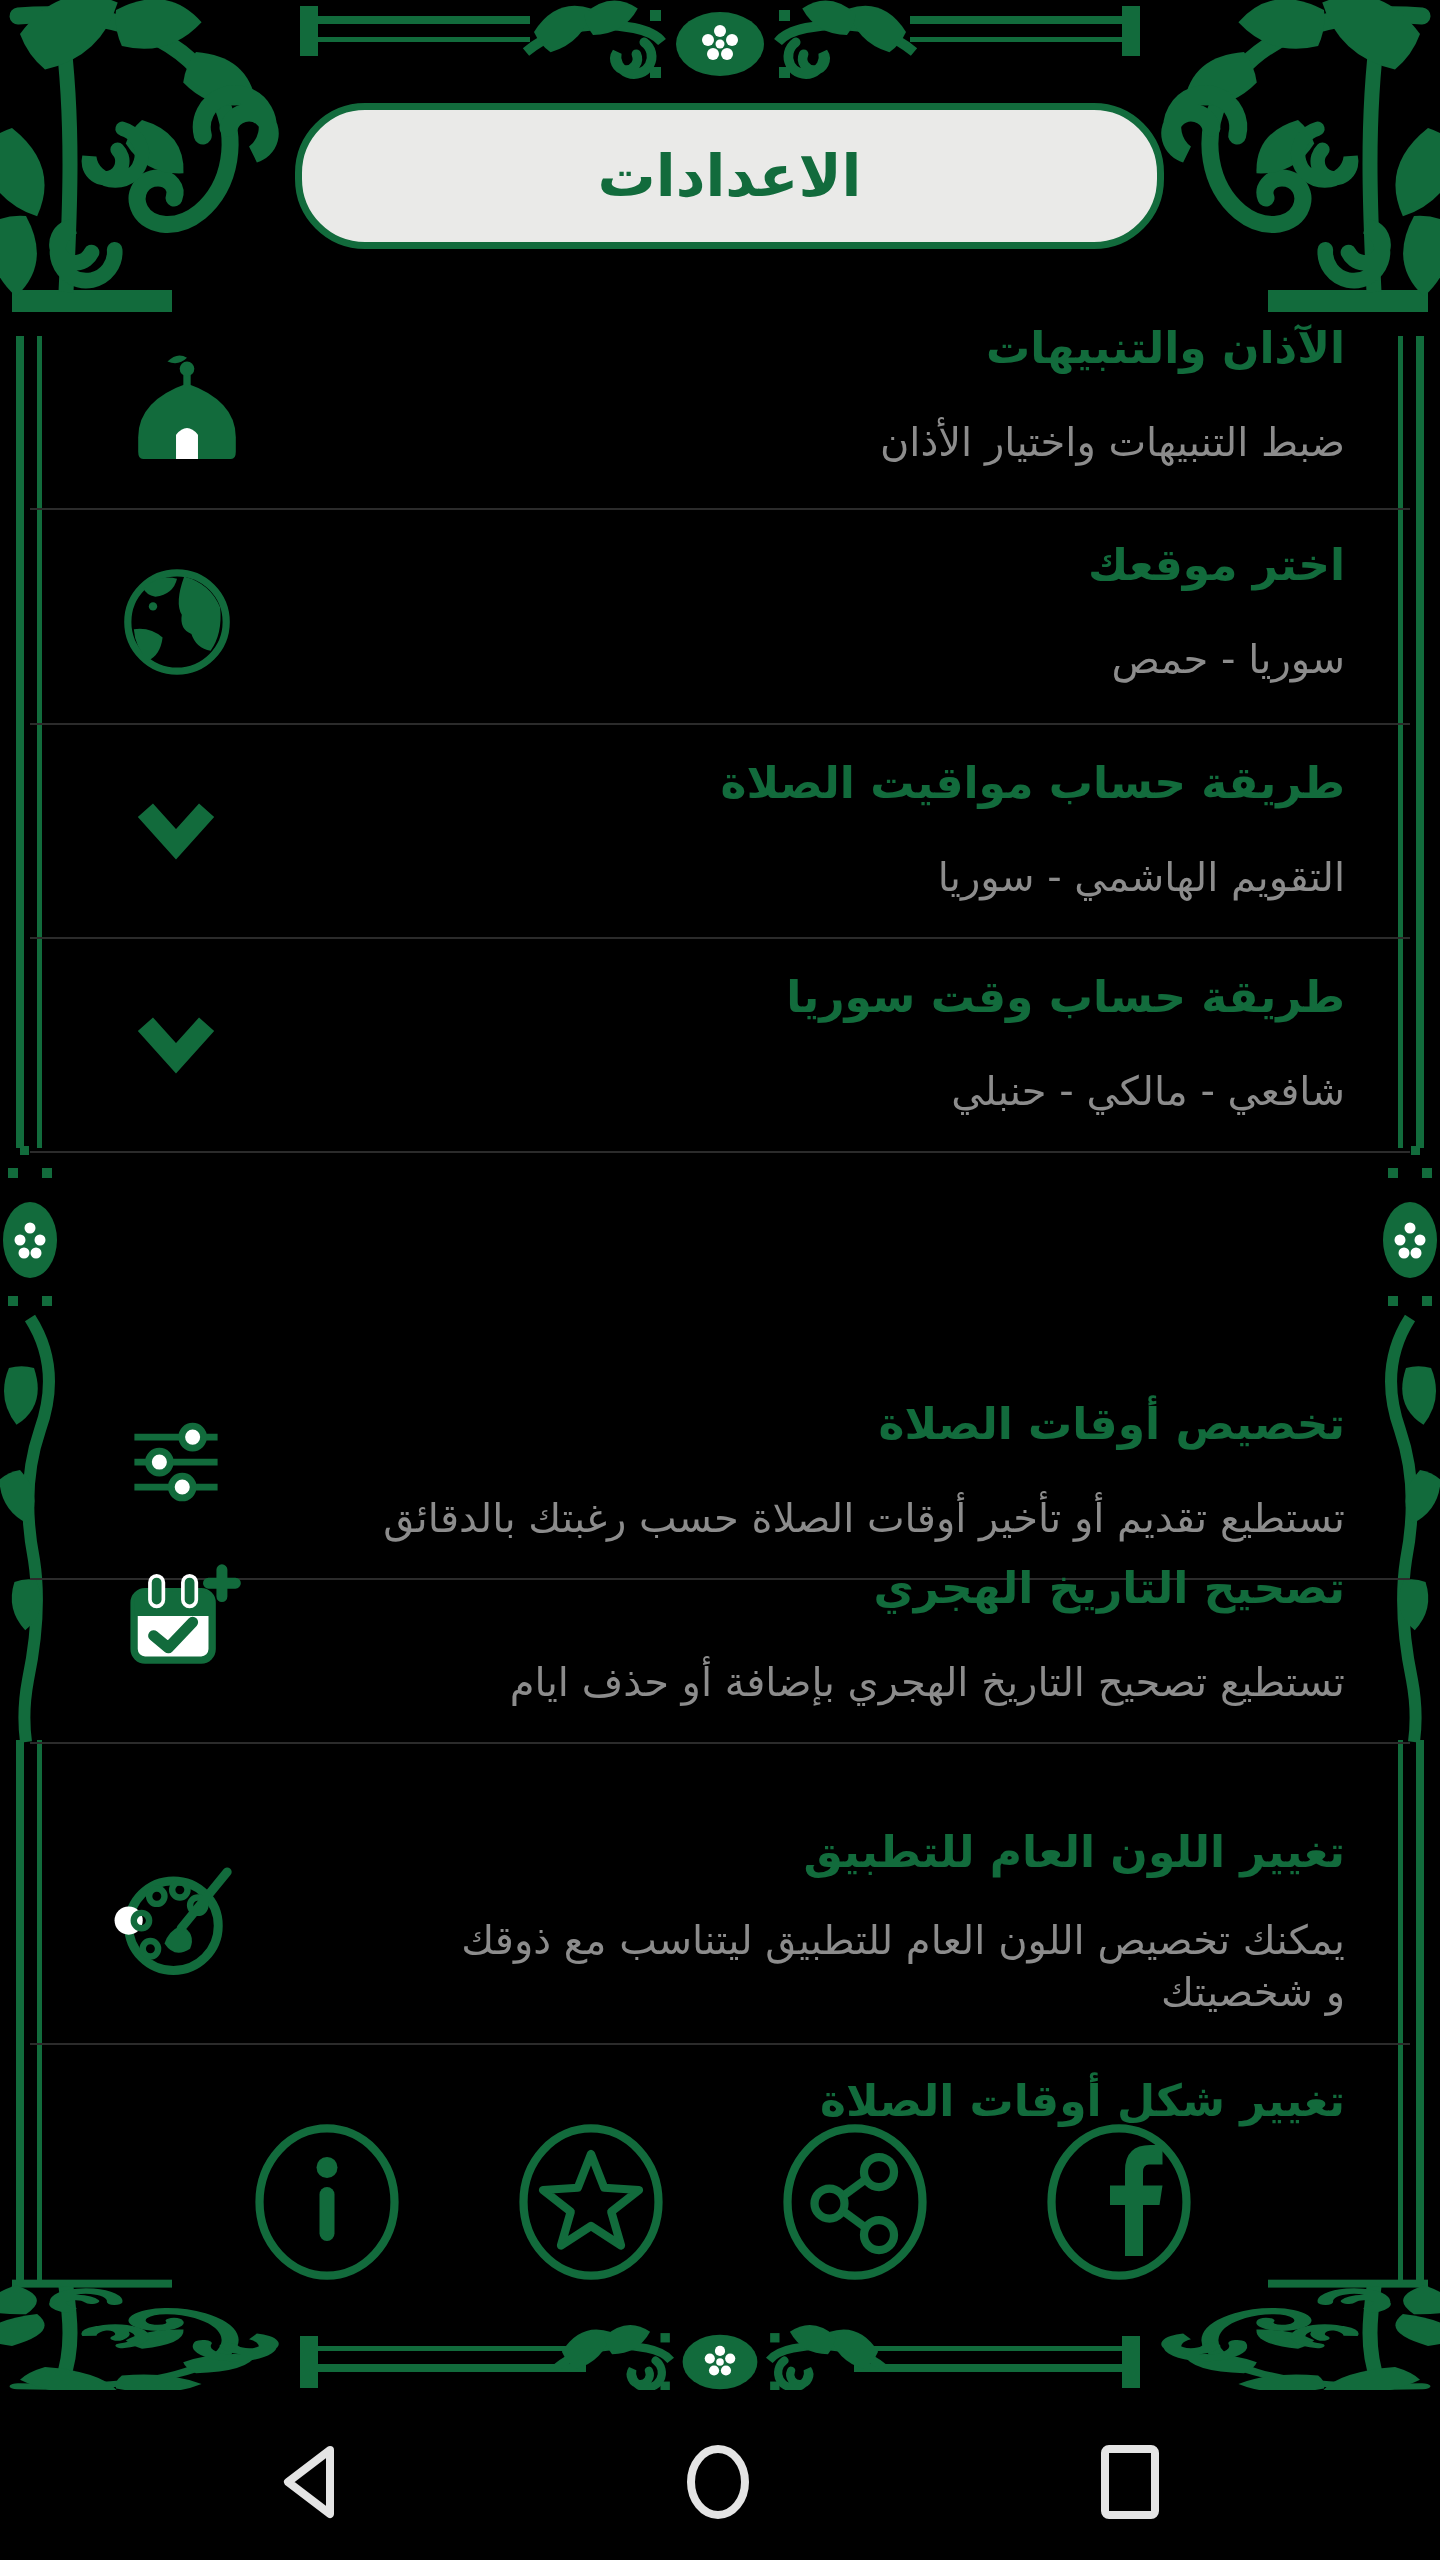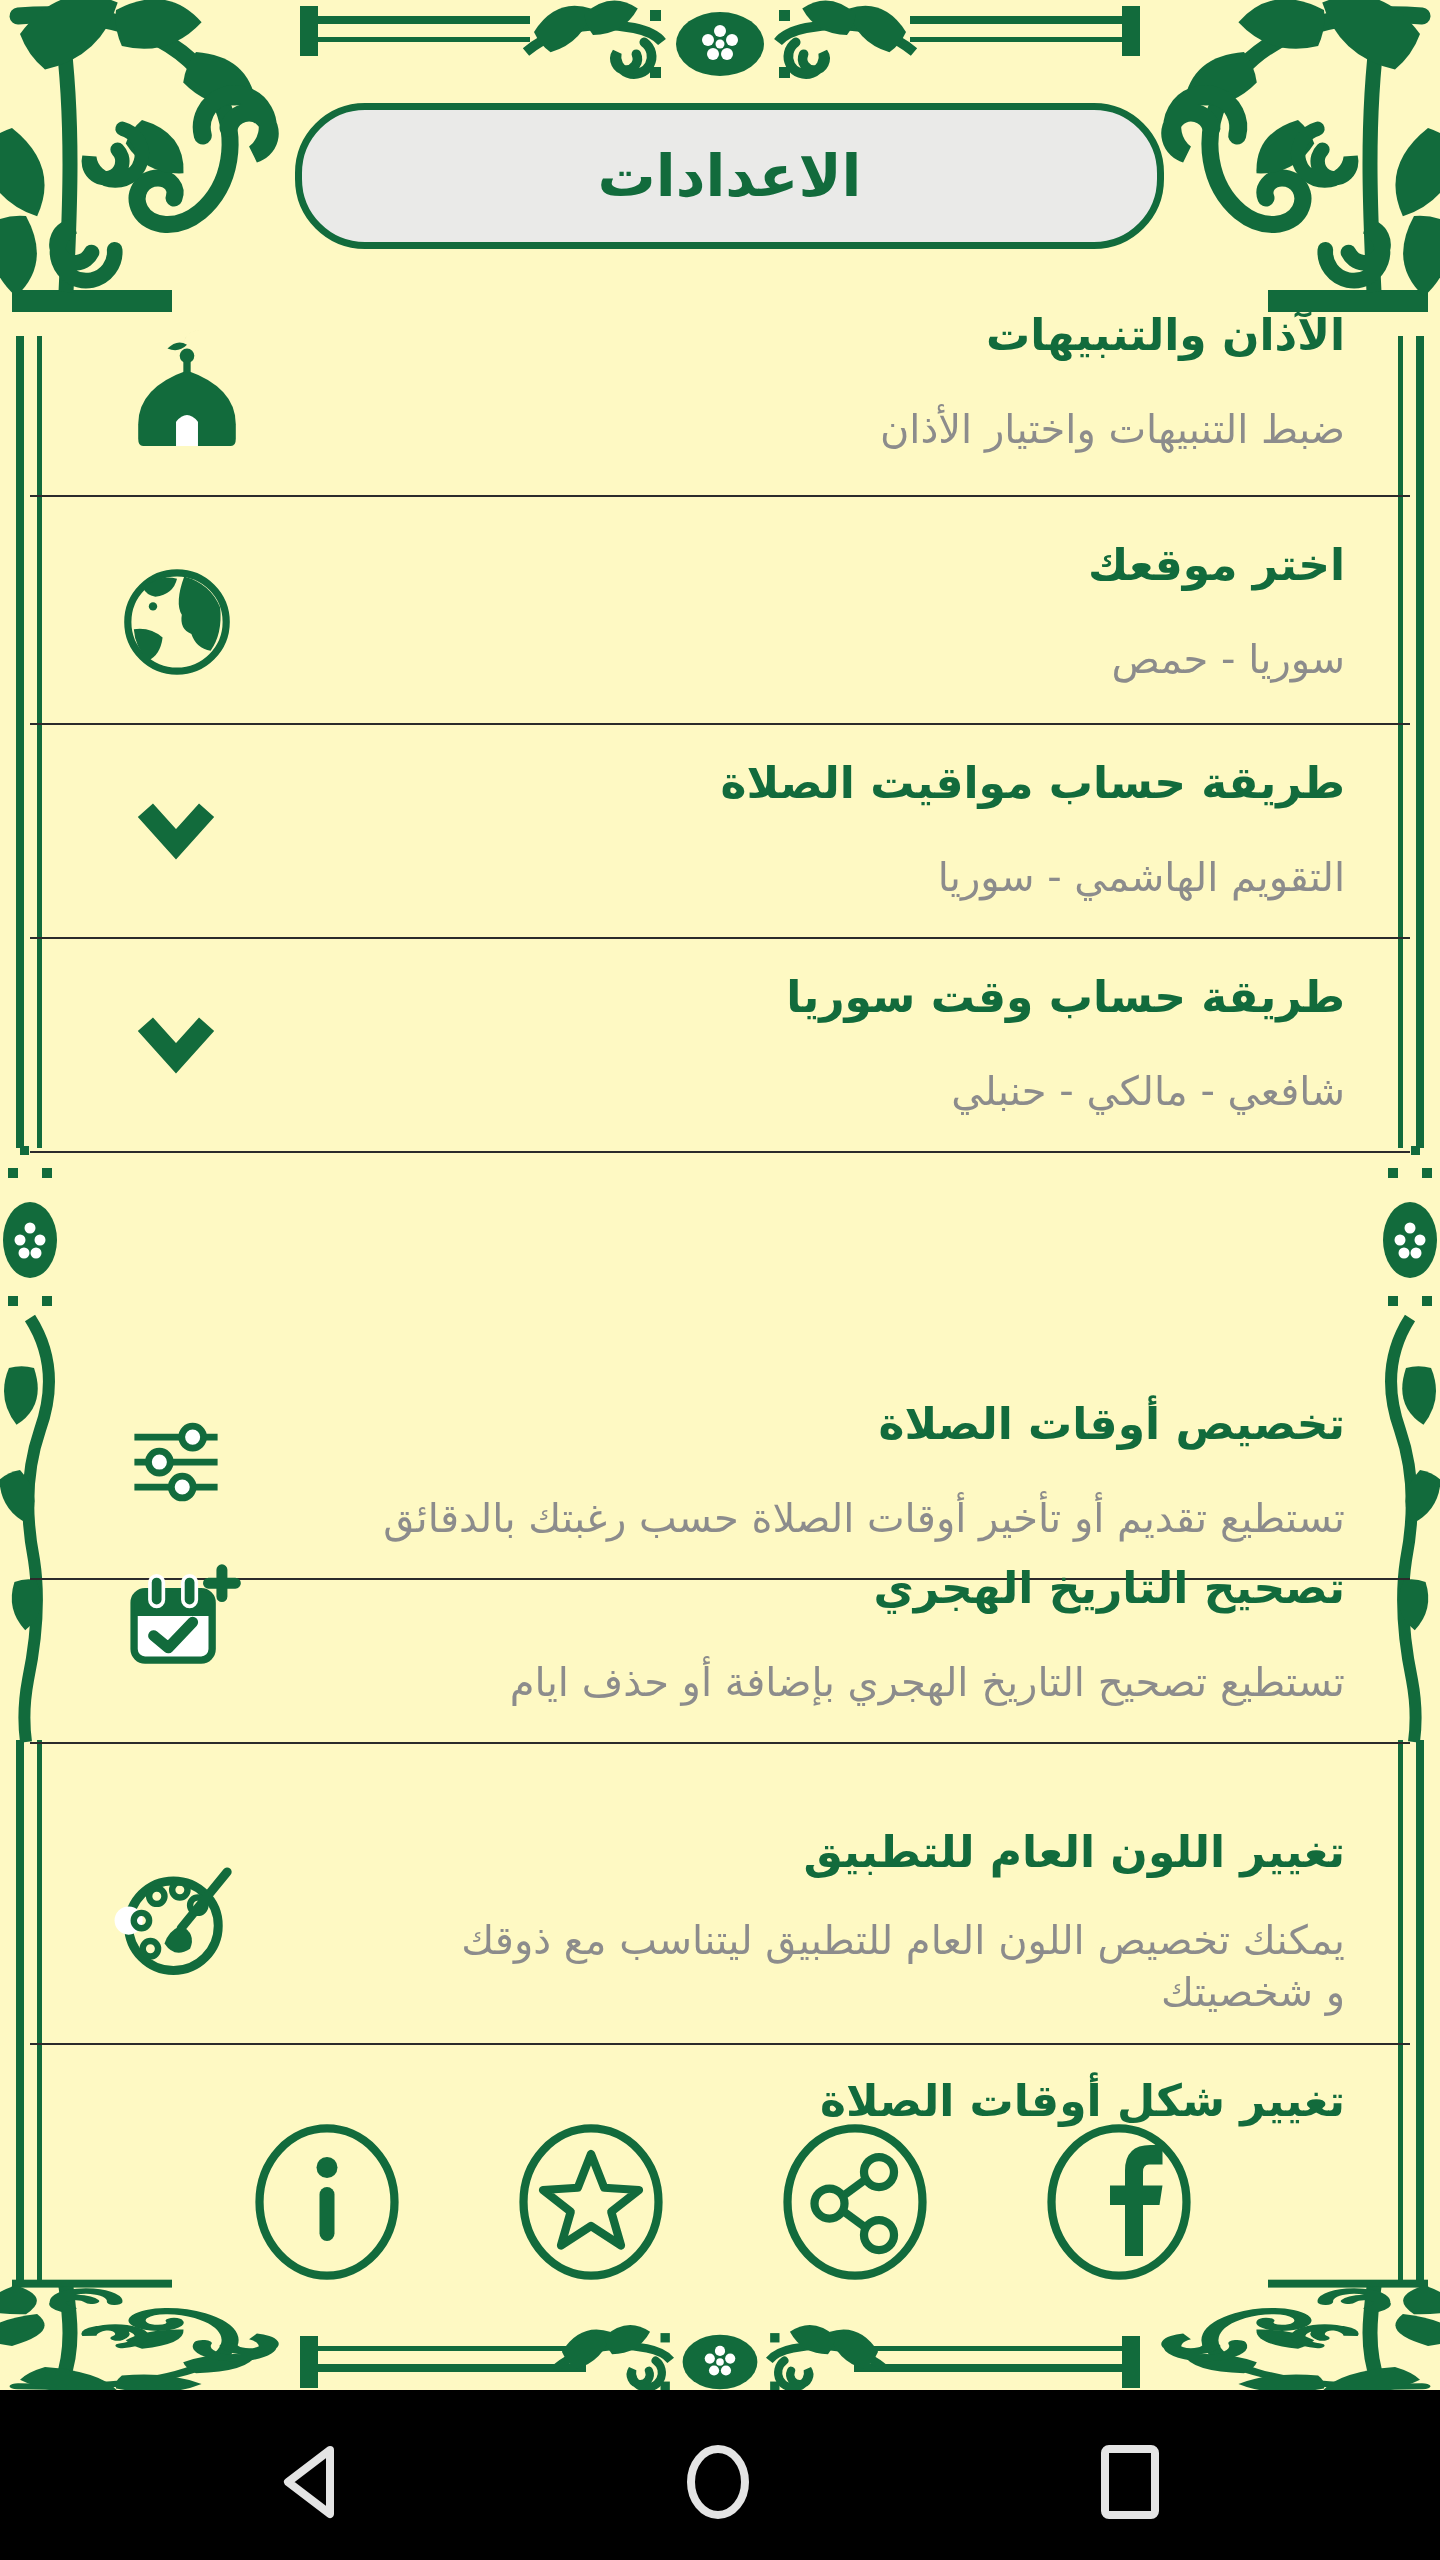--- a/index.html
+++ b/index.html
@@ -1,16 +1,16 @@
 <!DOCTYPE html>
 <html lang="ar"><head>
 <meta charset="utf-8">
 <style>
   html,body{margin:0;padding:0;background:#fff;}
-  #screen{position:relative;width:1440px;height:2560px;background:#fef9c3;overflow:hidden;
+  #screen{position:relative;width:1440px;height:2560px;background:#000000;overflow:hidden;
           font-family:"DejaVu Sans", sans-serif;}
   .gi{color:#126B3C;}
   .borderart{position:absolute;inset:0;pointer-events:none;color:#126B3C;}
   
   .pill{position:absolute;left:295px;top:103px;width:855px;height:132px;background:#EAEAE8;
         border:7px solid #126B3C;border-radius:70px;display:flex;align-items:center;justify-content:center;}
   .pill-text{color:#126B3C;font-size:58px;font-weight:bold;direction:rtl;}
   
   .row{position:absolute;left:30px;right:30px;border-bottom:2px solid #2B2B2B;}
   .row.nob{border-bottom:none;overflow:hidden;}
@@ -118,21 +118,21 @@
     <use href="#sideHalf" transform="translate(1440,0) scale(-1,1)"></use>
     <use href="#bottomHalf"></use>
     <use href="#bottomHalf" transform="translate(1440,0) scale(-1,1)"></use>
     <use href="#hmed" transform="translate(720,2362) scale(0.85)"></use>
   </svg>
 
   <div class="pill">
     <div class="pill-text">الاعدادات</div>
   </div>
 
-  <div class="row" style="top:275px;height:220px;">
+  <div class="row" style="top:288px;height:220px;">
     <div class="ricon gi" style="left:96px;top:48px;width:122px;height:134px;">
       <svg viewBox="0 0 100 100">
         <path d="M14,96 L86,96 Q90,96 90,90 L90,78 Q90,48 50,34 Q10,48 10,78 L10,90 Q10,96 14,96 Z" fill="currentColor"></path>
         <path d="M41,96 L41,76 Q50,65 59,76 L59,96 Z" fill="#fff"></path>
         <rect x="47" y="18" width="6" height="18" fill="currentColor"></rect>
         <circle cx="50" cy="22" r="6" fill="currentColor"></circle>
         <path d="M60,1 A13,13 0 1 0 60,27 A10,10 0 1 1 60,1 Z" fill="currentColor"></path>
         <path d="M34,16 Q42,8 50,13 Q43,20 34,16 Z" fill="currentColor"></path>
       </svg>
     </div>

